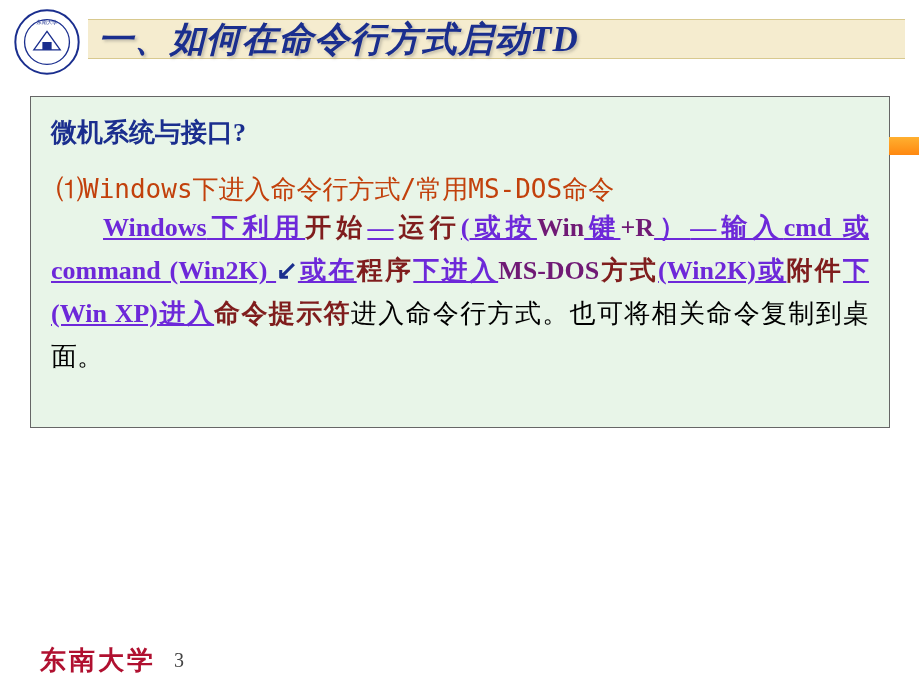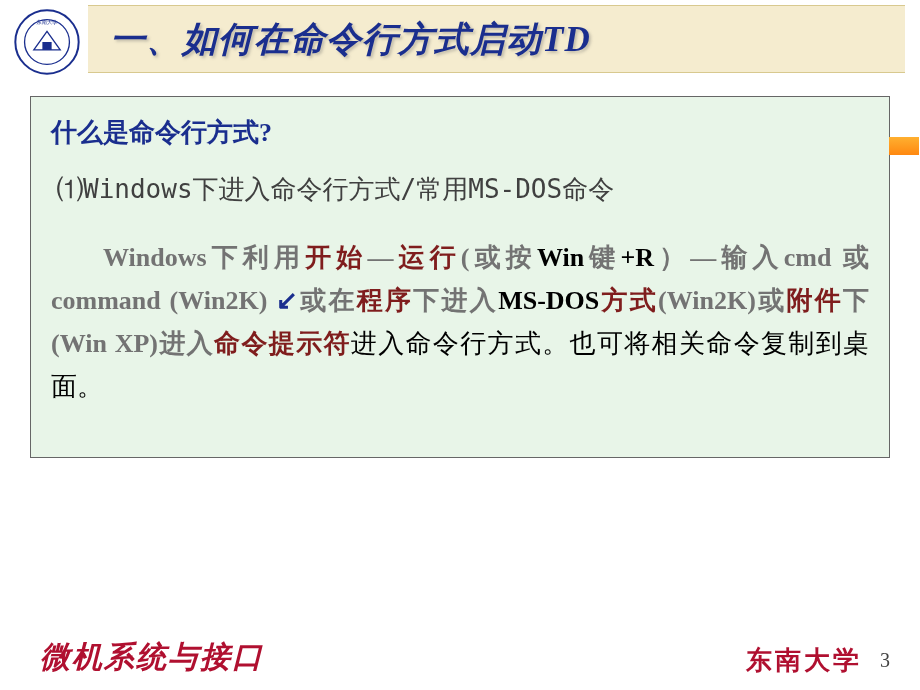--- a/index.html
+++ b/index.html
@@ -21,26 +21,26 @@
       width: 66px;
       height: 66px;
       margin-left: 14px;
       margin-top: 5px;
       flex-shrink: 0;
     }
     .logo svg { width: 100%; height: 100%; }
     .title-bar {
       flex: 1;
       background: #f5eccf;
-      height: 68px;
+      height: 40px;
       margin-left: 8px;
       margin-right: 15px;
       display: flex;
       align-items: center;
-      padding-left: 22px;
+      padding-left: 10px;
       border-top: 1px solid #d8c98f;
       border-bottom: 1px solid #d8c98f;
     }
     .title-text {
       font-family: "KaiTi", "楷体", serif;
       font-style: italic;
       font-weight: bold;
       font-size: 35px;
       color: #1a2e8e;
       text-shadow: 2px 2px 3px rgba(100,100,100,0.35);
@@ -64,35 +64,34 @@
     .question {
       font-family: "KaiTi", "楷体", serif;
       font-weight: bold;
       font-size: 26px;
       color: #1a2e8e;
       margin-bottom: 22px;
     }
     .subheading {
       font-family: "SimSun", "宋体", monospace;
       font-size: 26px;
-      color: #404040;
-      margin-bottom: 30px;
+      color: #c2410c;
       margin-left: 6px;
     }
     .para {
       font-family: "SimSun", "宋体", serif;
       font-size: 26px;
       color: #000;
       line-height: 1.65;
       text-align: justify;
       text-indent: 2em;
       margin-bottom: 26px;
     }
-    .para .b { font-weight: bold; color: #737373; font-family: "Times New Roman","SimSun",serif; }
-    .para .r { color: #000000; font-weight: bold; font-family: "Times New Roman","SimSun",serif; }
+    .para .b { font-weight: bold; color: #6d28d9; font-family: "Times New Roman","SimSun",serif; text-decoration: underline; }
+    .para .r { color: #701a75; font-weight: bold; font-family: "Times New Roman","SimSun",serif; }
     .para .rcn { color: #7f1d1d; font-weight: bold; }
     .arrow { color:#1a2e8e; font-weight:bold; }
     .footer {
       position: absolute;
       bottom: 12px;
       left: 0; right: 0;
       display: flex;
       justify-content: space-between;
       align-items: flex-end;
       padding: 0 30px 0 40px;
@@ -137,29 +136,28 @@
     </svg>
   </div>
   <div class="title-bar">
     <span class="title-text">一、如何在命令行方式启动TD</span>
   </div>
 </div>
 
 <div class="content-box">
   <div class="orange-tab"></div>
 
-  <div class="question">什么是命令行方式?</div>
+  <div class="question">微机系统与接口?</div>
 
   <div class="subheading">⑴Windows下进入命令行方式/常用MS-DOS命令</div>
 
   <div class="para">
     <span class="b">Windows</span><span class="b">下利用</span><span class="rcn">开始</span><span class="b">—</span><span class="rcn">运行</span><span class="b">(</span><span class="b">或按</span><span class="r">Win</span><span class="b">键</span><span class="r">+R</span><span class="b">）</span><span class="b">—输入</span><span class="b">cmd </span><span class="b">或</span><span class="b">command  (Win2K) </span><span class="arrow">↙</span><span class="b">或在</span><span class="rcn">程序</span><span class="b">下进入</span><span class="r">MS-DOS</span><span class="rcn">方式</span><span class="b">(Win2K)</span><span class="b">或</span><span class="rcn">附件</span><span class="b">下</span><span class="b">(Win  XP)</span><span class="b">进入</span><span class="rcn">命令提示符</span><span>进入命令行方式。也可将相关命令复制到桌面。</span>
   </div>
 
 </div>
 
 <div class="footer">
-  <div class="course-name">微机系统与接口</div>
   <div class="uni">
     <span class="uni-name">东南大学</span>
     <span class="page-num">3</span>
   </div>
 </div>
 
 </body></html>

